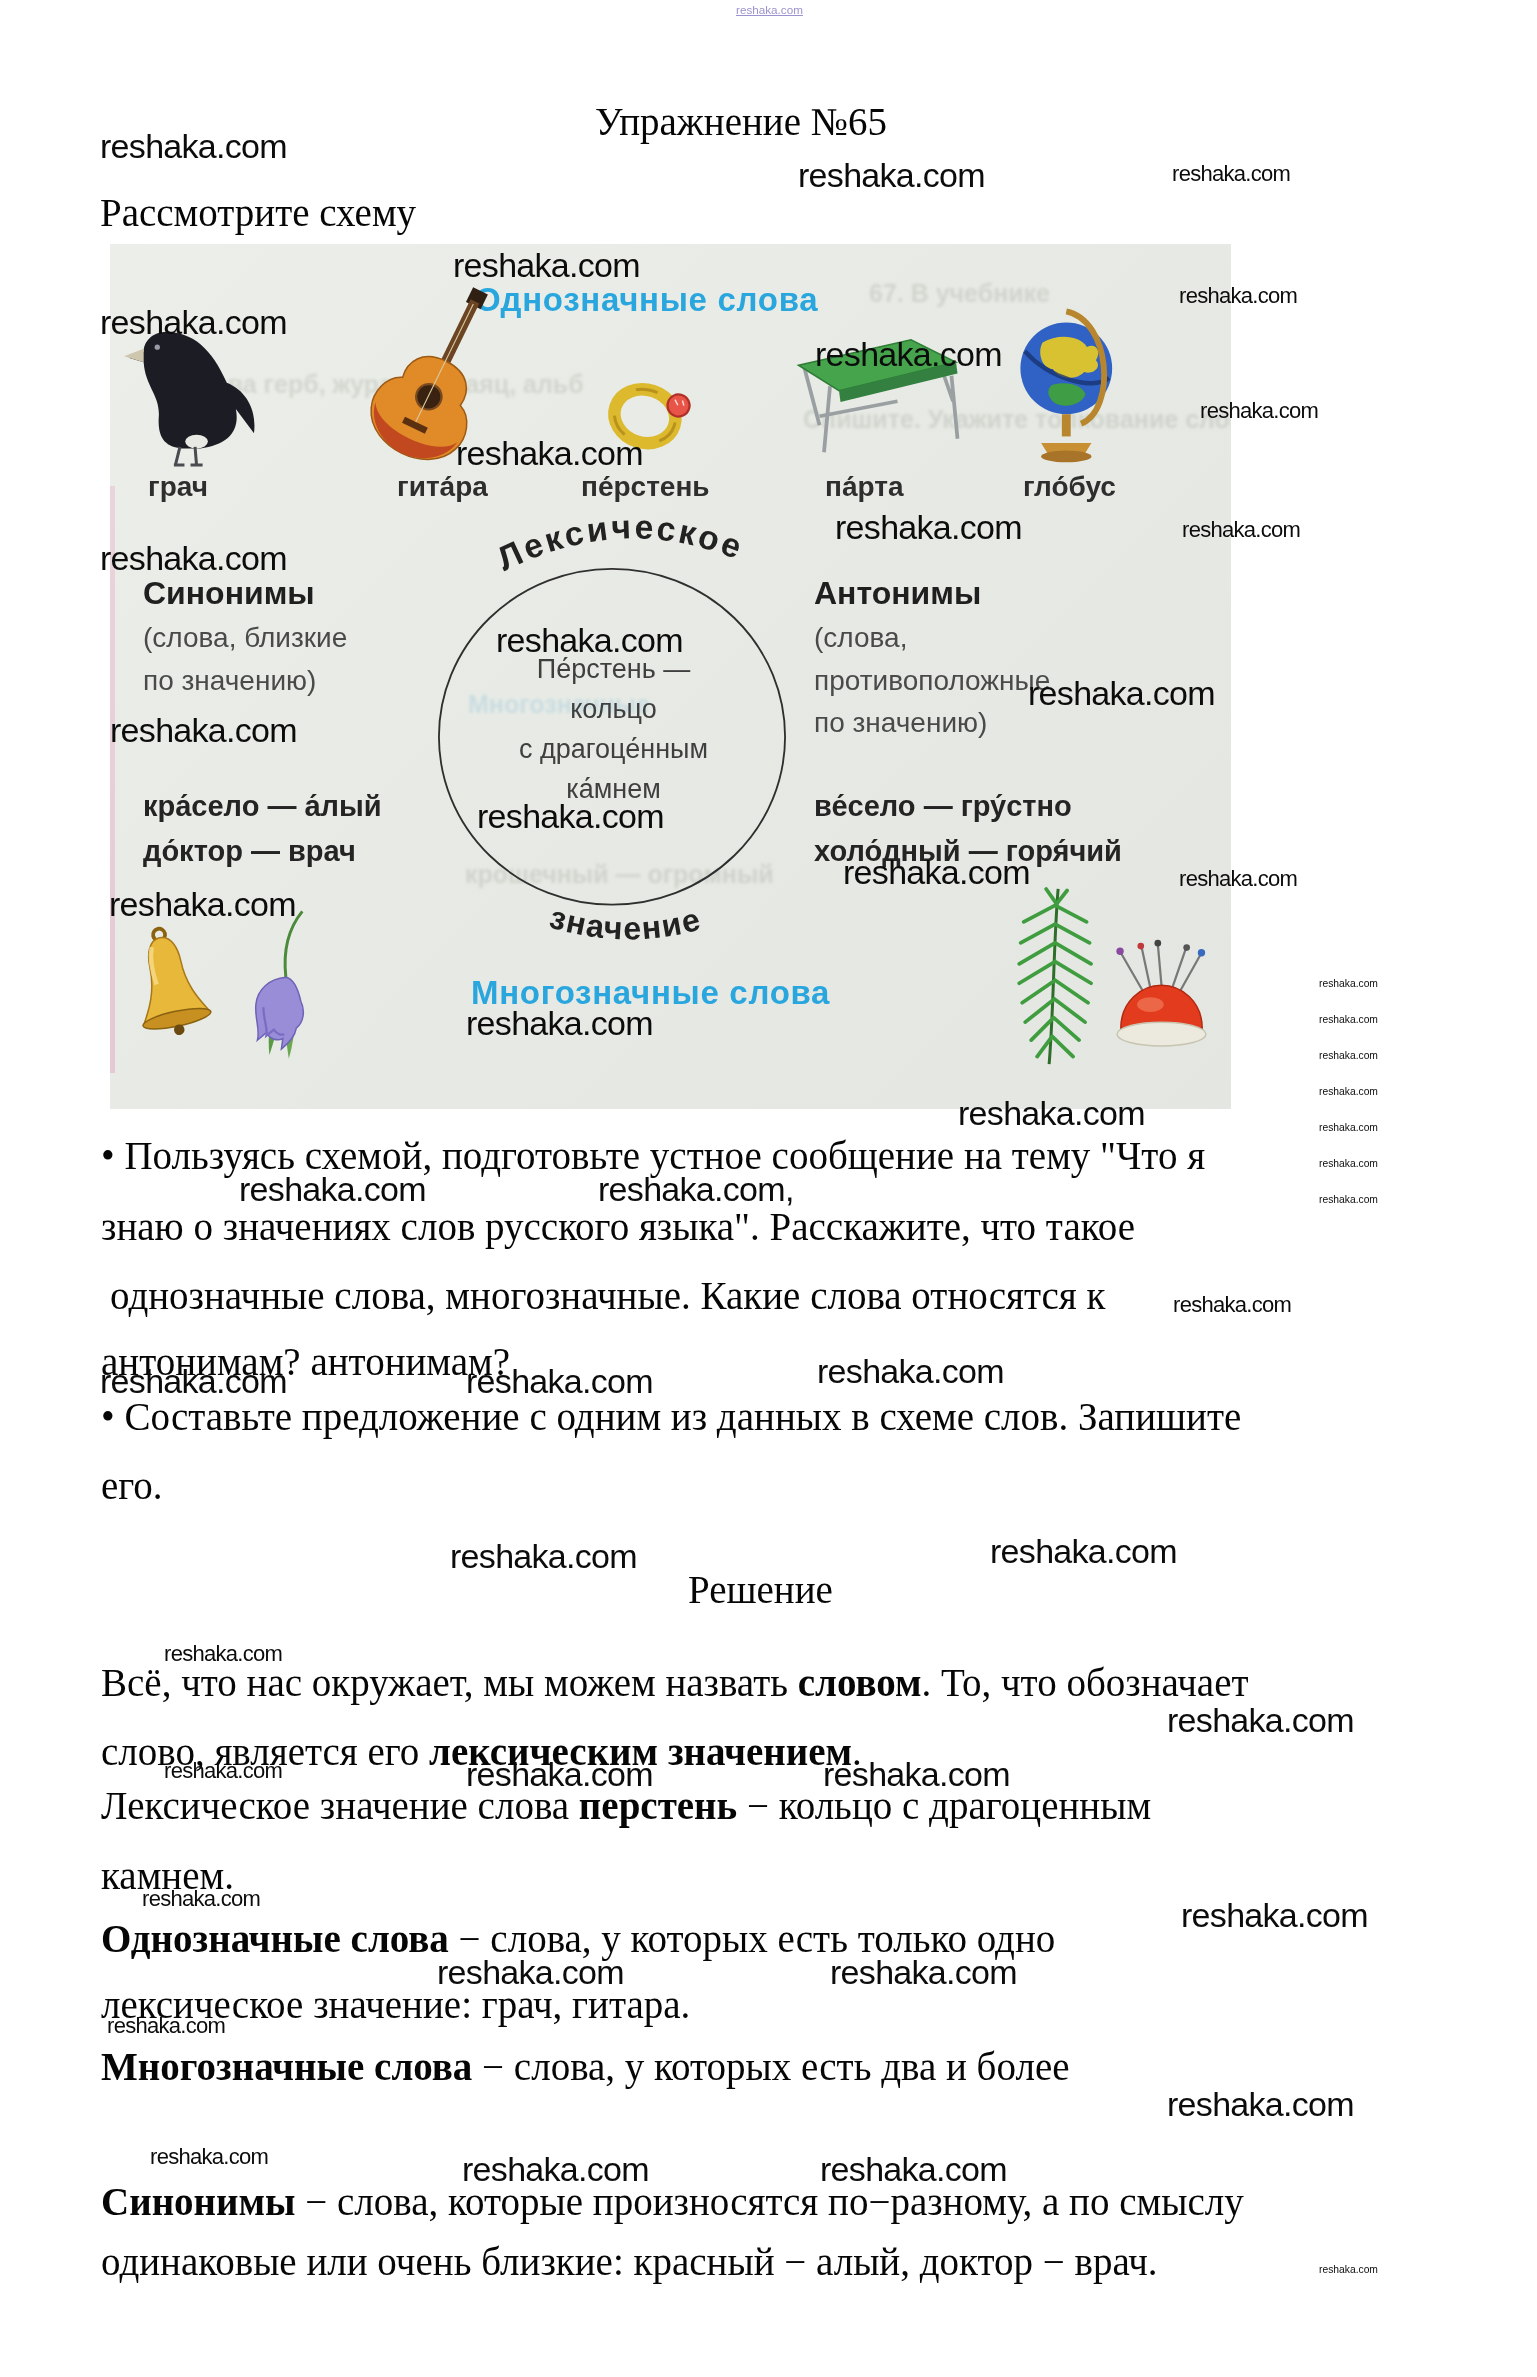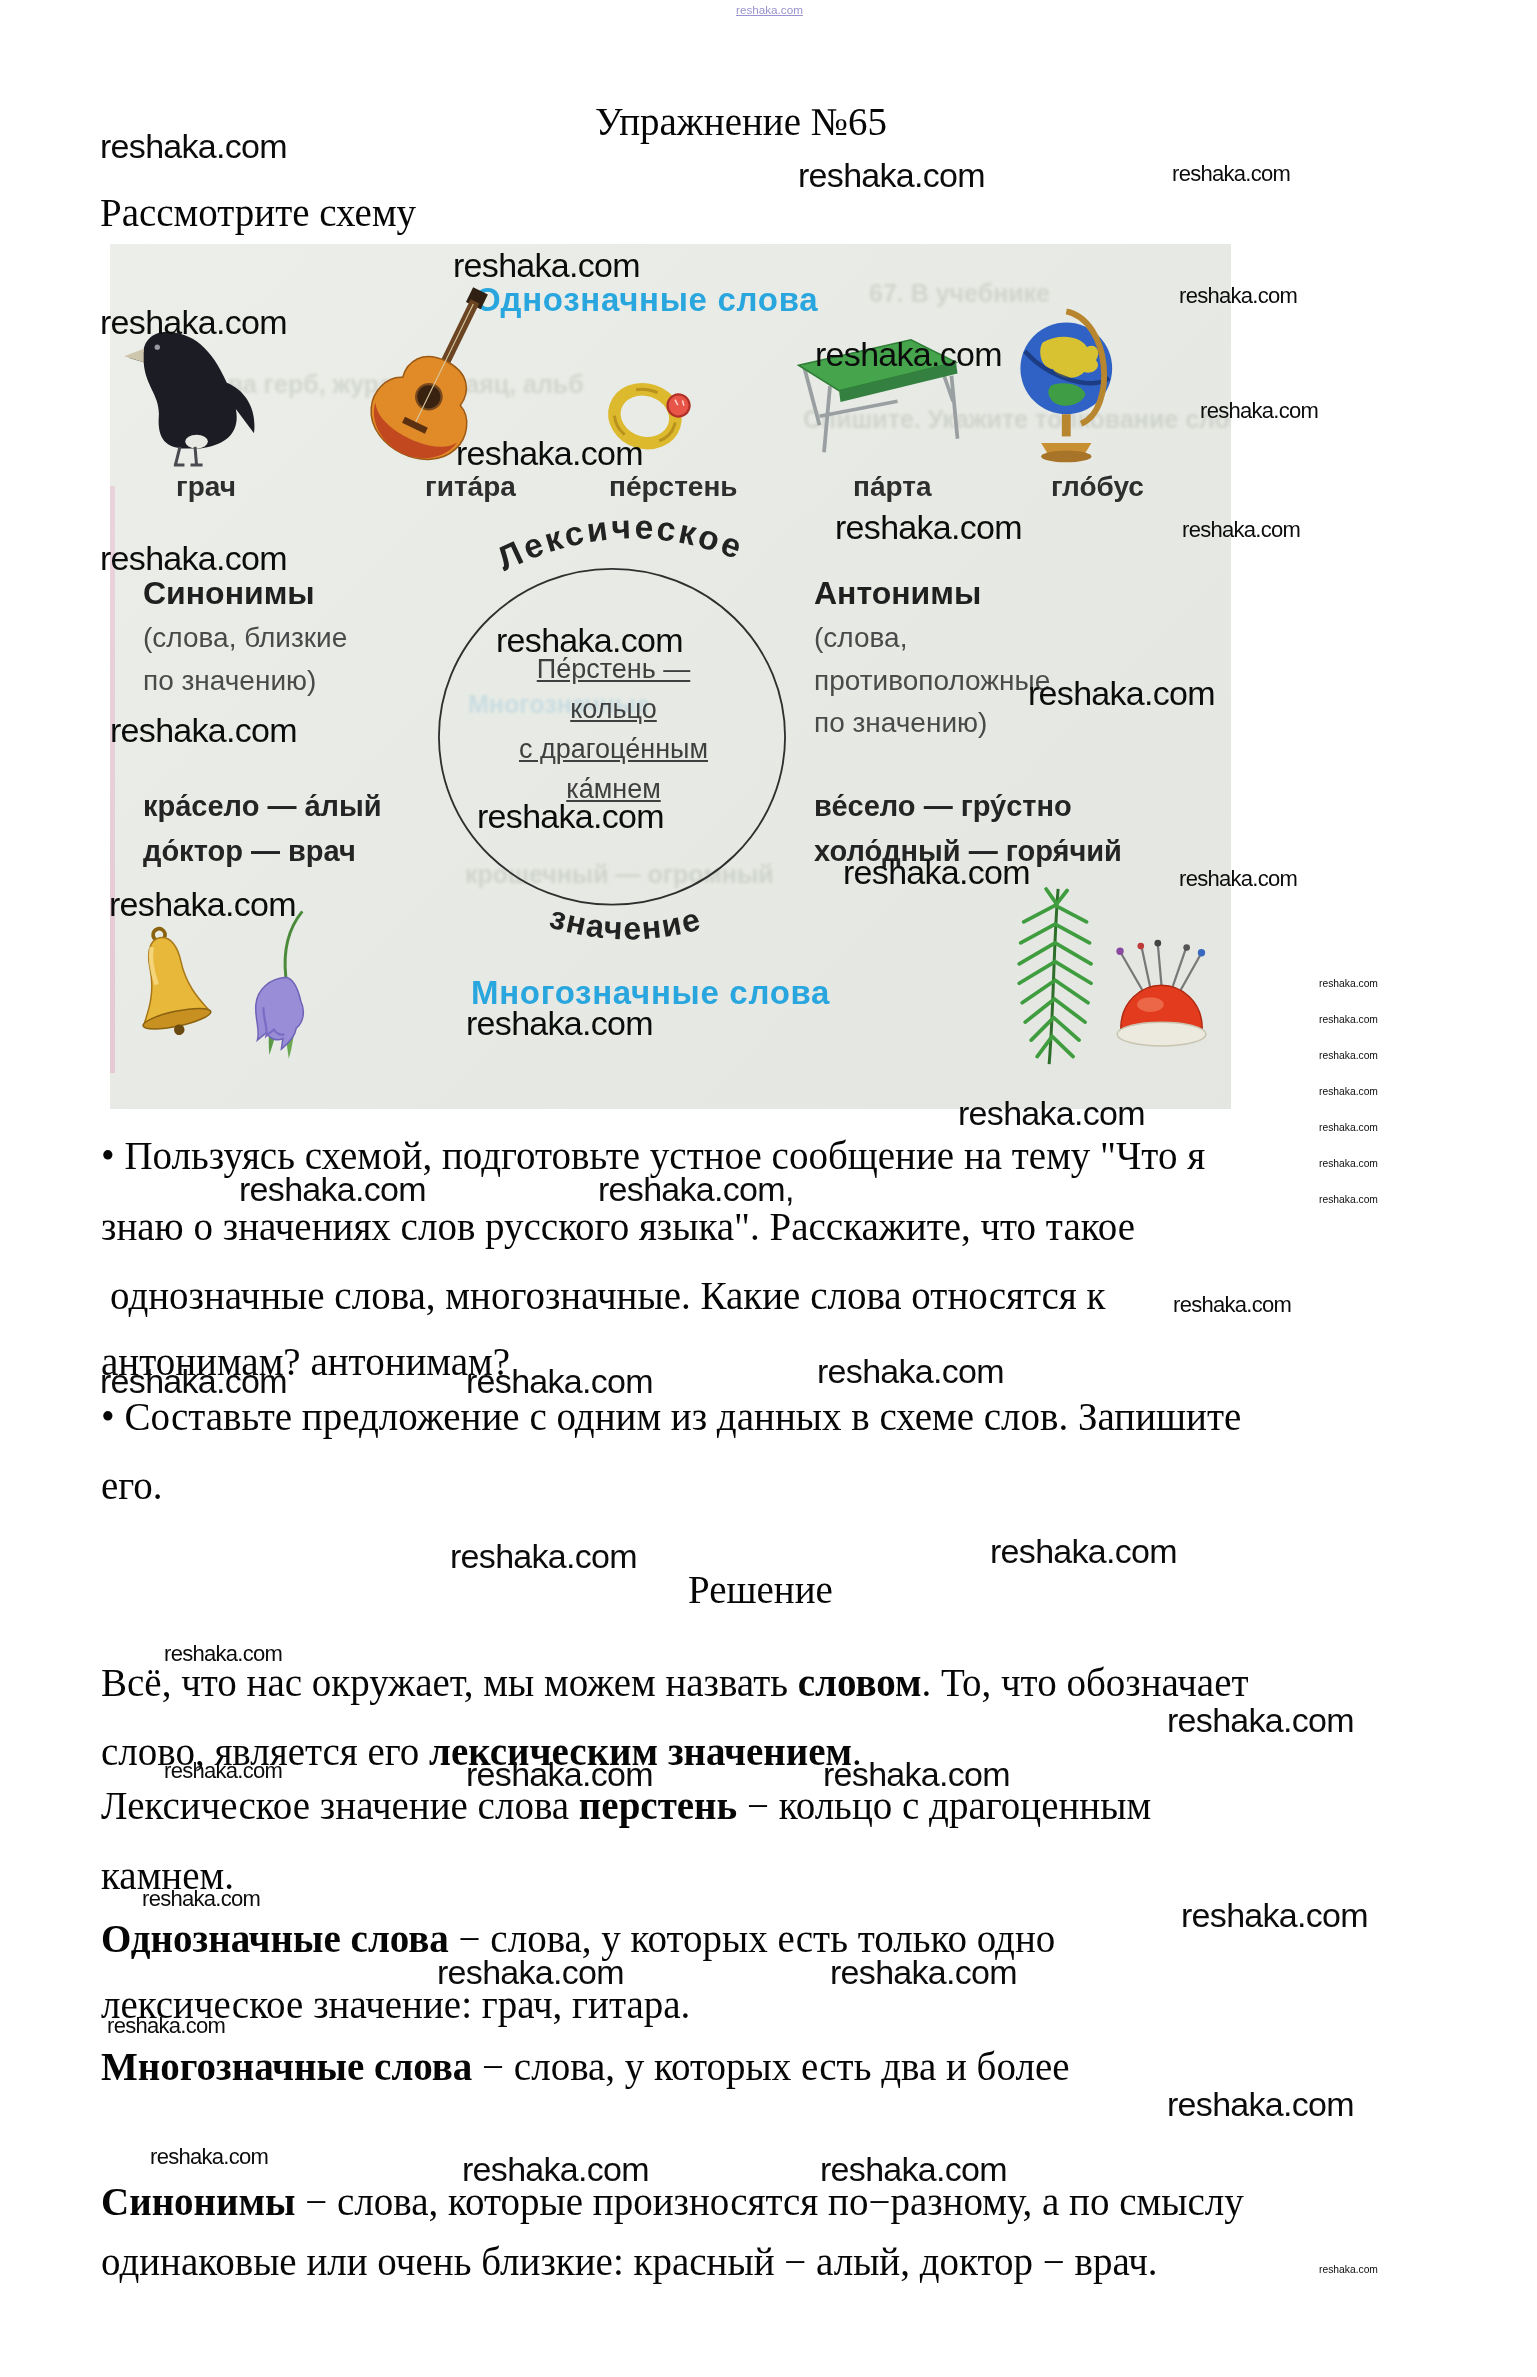--- a/index.html
+++ b/index.html
@@ -18,27 +18,27 @@
   .wm-top{font-size:11.7px;letter-spacing:0;color:#9a93cf;text-decoration:underline;}
   
   .scan{position:absolute;left:110px;top:244px;width:1121px;height:865px;
         background:linear-gradient(135deg,#ecefe9 0%,#e7eae4 55%,#e3e6e1 100%);
         font-family:"Liberation Sans", sans-serif;overflow:hidden;}
   .scan .pinkedge{position:absolute;left:0;top:242px;width:5.1px;height:587px;
         background:linear-gradient(#e9c2d2,#e3b2c8);opacity:.6;}
   .ghost{position:absolute;font-family:"Liberation Sans", sans-serif;font-weight:700;
          font-size:25px;color:#8e978c;opacity:.27;filter:blur(1.6px);white-space:nowrap;}
   .h-blue{position:absolute;font-weight:700;font-size:33px;letter-spacing:0.7px;color:#2aa6de;white-space:nowrap;}
-  .pic-label{position:absolute;font-weight:700;font-size:28px;color:#2e2e2e;white-space:nowrap;margin-left:28px;}
+  .pic-label{position:absolute;font-weight:700;font-size:28px;color:#2e2e2e;white-space:nowrap;}
   .grp-title{position:absolute;font-weight:700;font-size:32px;color:#1f1f1f;white-space:nowrap;}
   .grp-def{position:absolute;font-weight:500;font-size:28px;color:#4a4a4a;white-space:nowrap;}
   .grp-ex{position:absolute;font-weight:700;font-size:29px;color:#242424;white-space:nowrap;}
   .circle-text{position:absolute;left:367px;top:405px;width:273px;text-align:center;
                font-weight:400;font-size:27px;color:#3f3f3f;}
-  .circle-text div{line-height:40px;text-decoration:underline;}
+  .circle-text div{line-height:40px;}
   .word-list{position:absolute;left:131px;top:821px;font-weight:700;font-size:29px;
              color:#1d1d1d;word-spacing:9.5px;white-space:nowrap;}
   .curved{position:absolute;overflow:visible;}
   .curved text{font-family:"Liberation Sans", sans-serif;font-weight:700;fill:#222;}
   b{font-weight:700;margin-top:23px;}
 </style>
 </head>
 <body>
 
 <div class="page">

